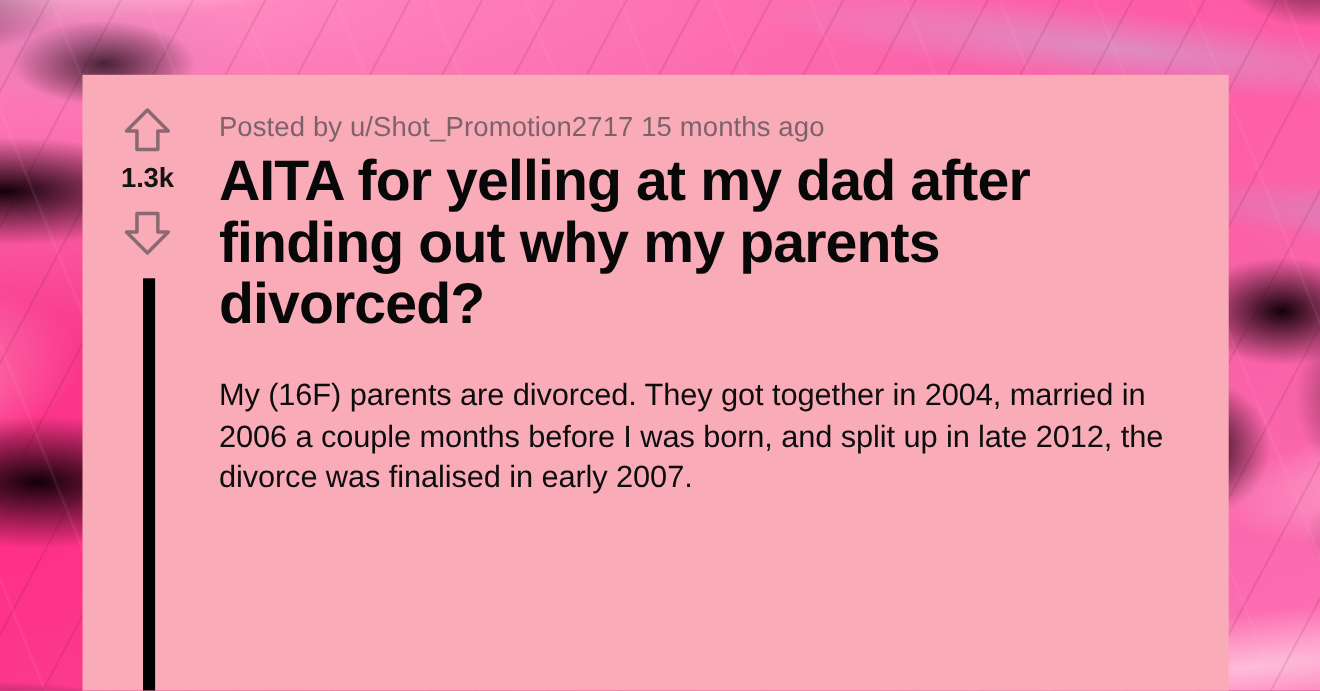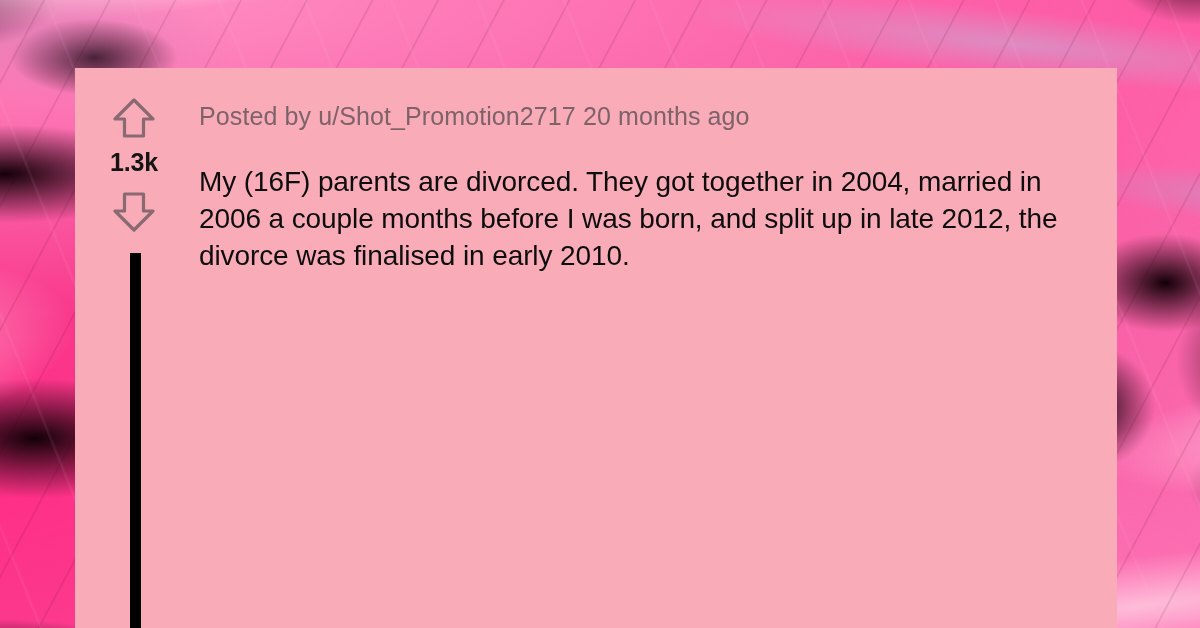--- a/index.html
+++ b/index.html
@@ -231,20 +231,21 @@
       <span class="arrow down">
         <svg viewBox="0 0 46 46" width="46" height="46" aria-hidden="true">
           <path d="M23 41 L4 22 L13.5 22 L13.5 5 L32.5 5 L32.5 22 L42 22 Z" fill="none" stroke="#8a6a72" stroke-width="3.2" stroke-linejoin="round" stroke-linecap="round"></path>
         </svg>
       </span>
 
       <span class="quote-bar"></span>
     </div>
 
     <div class="content">
-      <div class="meta">Posted by u/Shot_Promotion2717 20 months ago</div>
+      <div class="meta">Posted by u/Shot_Promotion2717 15 months ago</div>
+      <h1 class="title">AITA for yelling at my dad after finding out why my parents divorced?</h1>
       <div class="body">
-        <p>My (16F) parents are divorced. They got together in 2004, married in 2006 a couple months before I was born, and split up in late 2012, the divorce was finalised in early 2010.</p>
+        <p>My (16F) parents are divorced. They got together in 2004, married in 2006 a couple months before I was born, and split up in late 2012, the divorce was finalised in early 2007.</p>
       </div>
     </div>
 
   </div>
 </div>
 
 </body></html>

